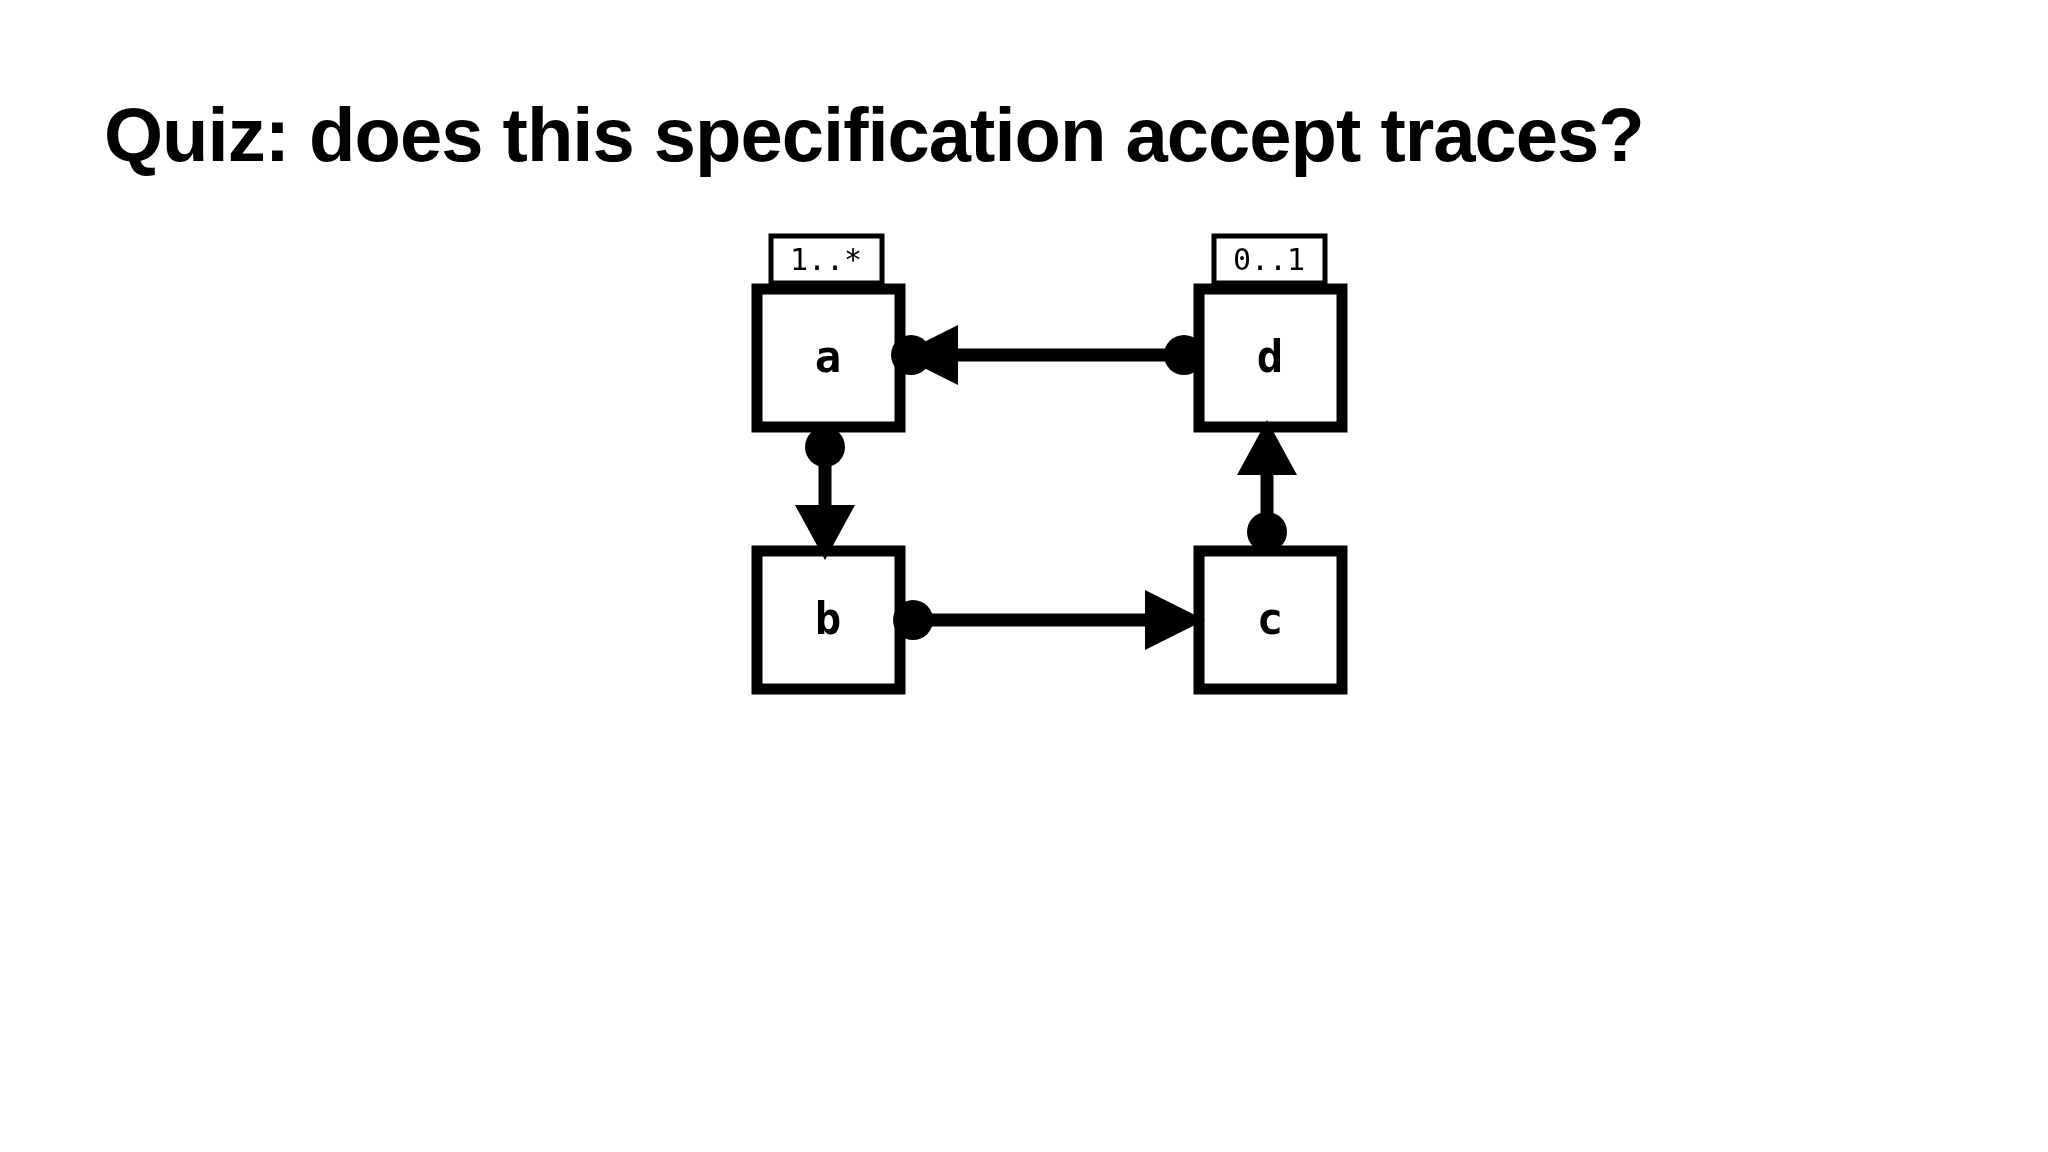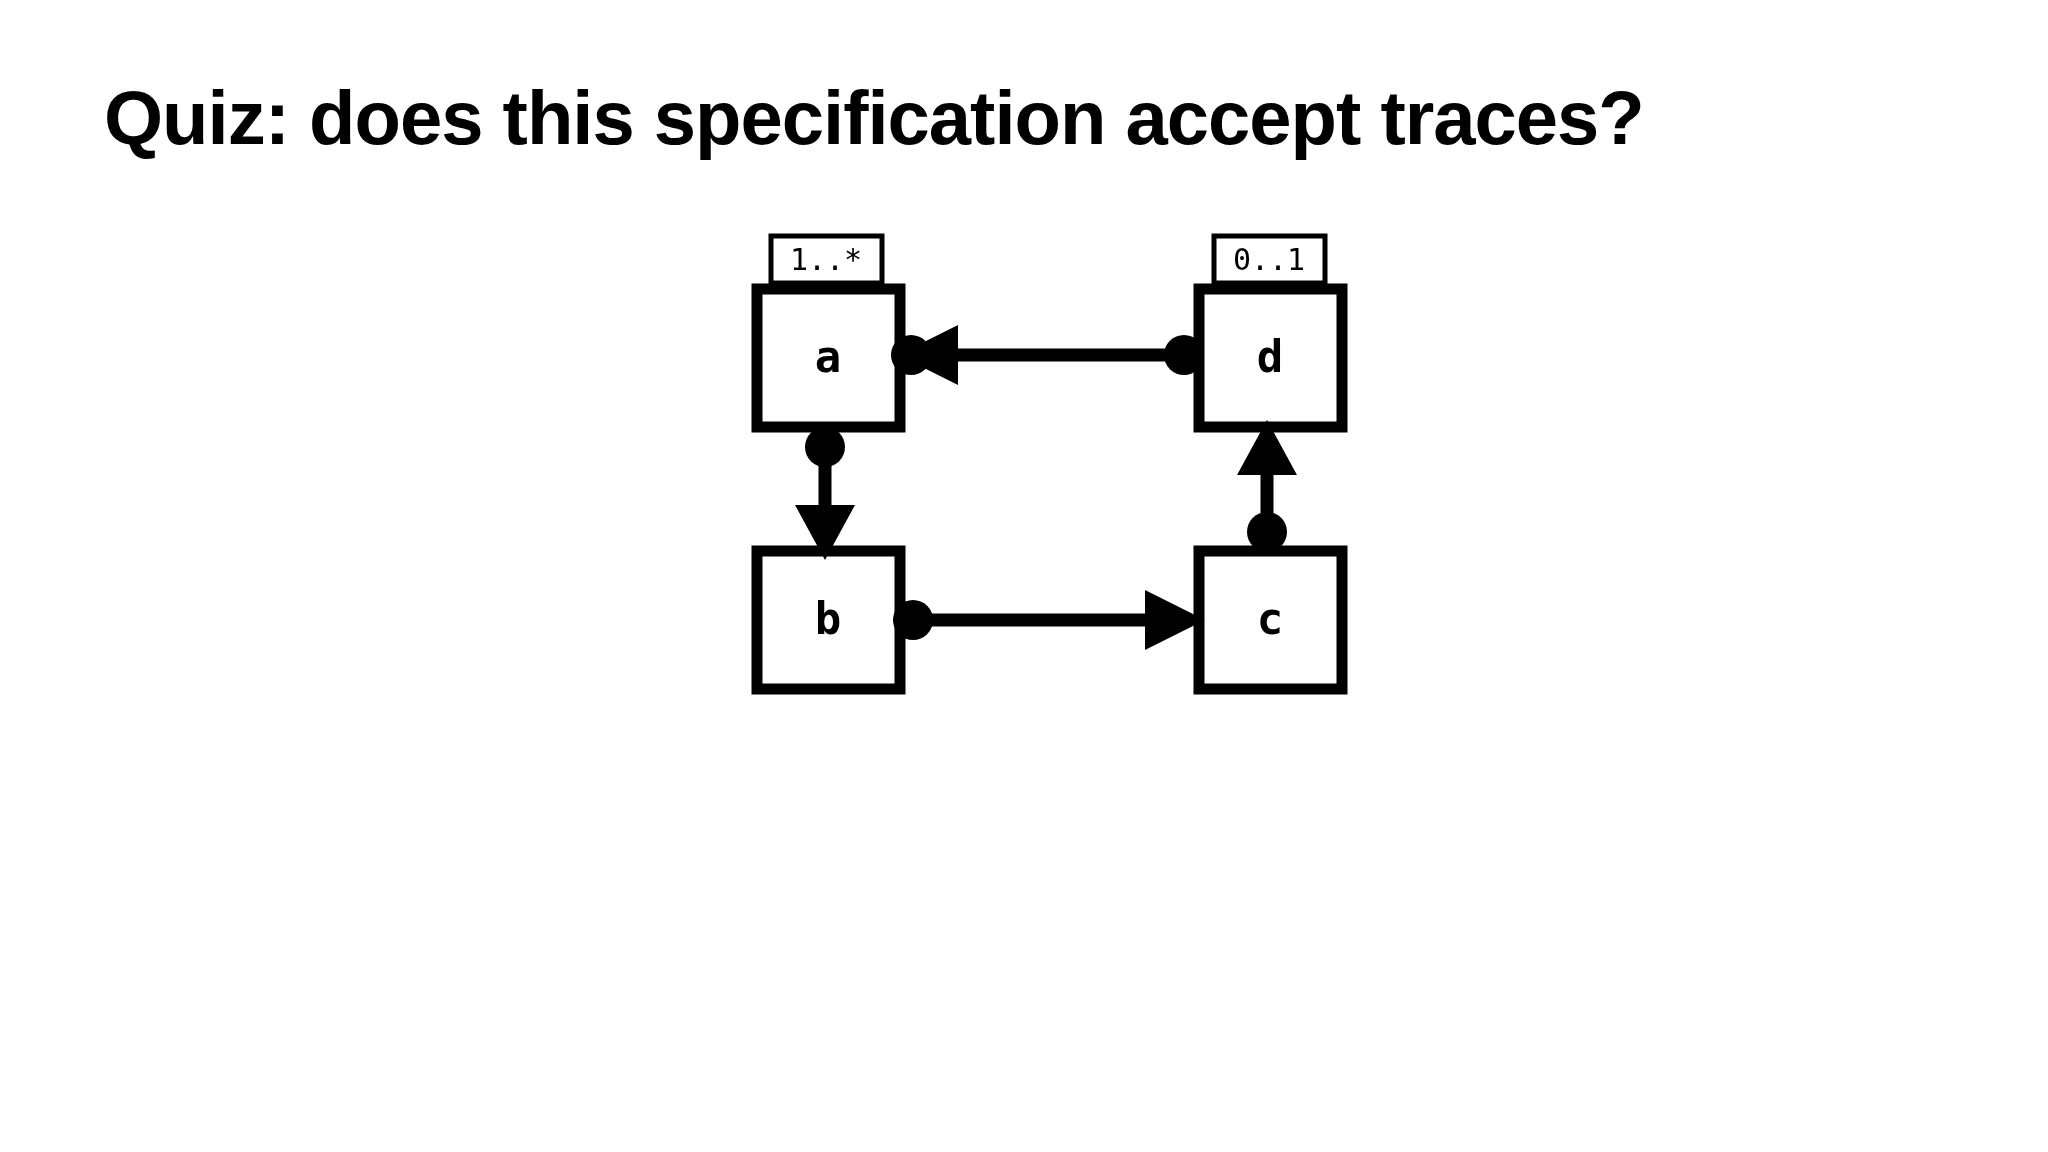--- a/index.html
+++ b/index.html
@@ -20,21 +20,21 @@
     position: relative;
     width: 2048px;
     height: 1152px;
     background: #ffffff;
   }
 
   
   #slide-title {
     position: absolute;
     left: 104px;
-    top: 75px;
+    top: 92px;
     width: 1860px;
     font-family: "Liberation Sans", sans-serif;
     font-weight: 700;
     font-size: 76px;
     line-height: 86px;
     letter-spacing: -1.0px;
     color: #000000;
     white-space: nowrap;
   }
 

